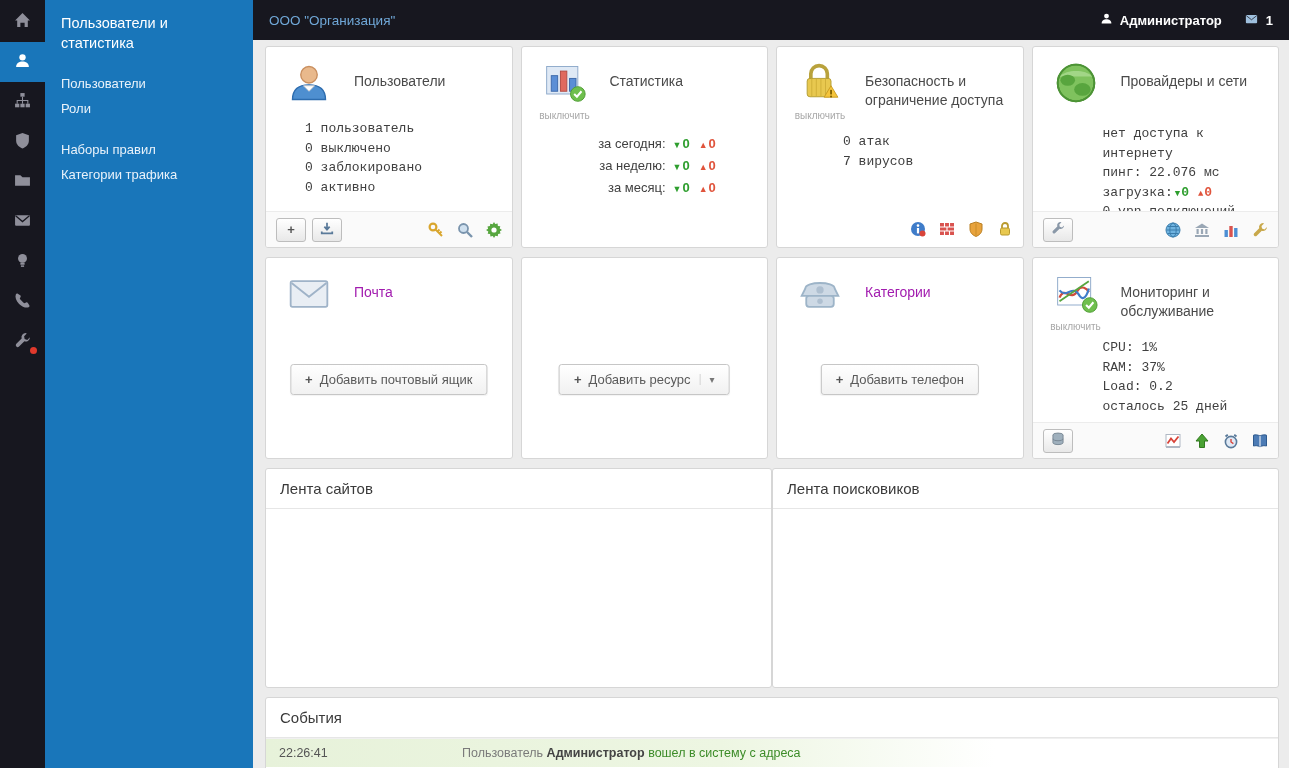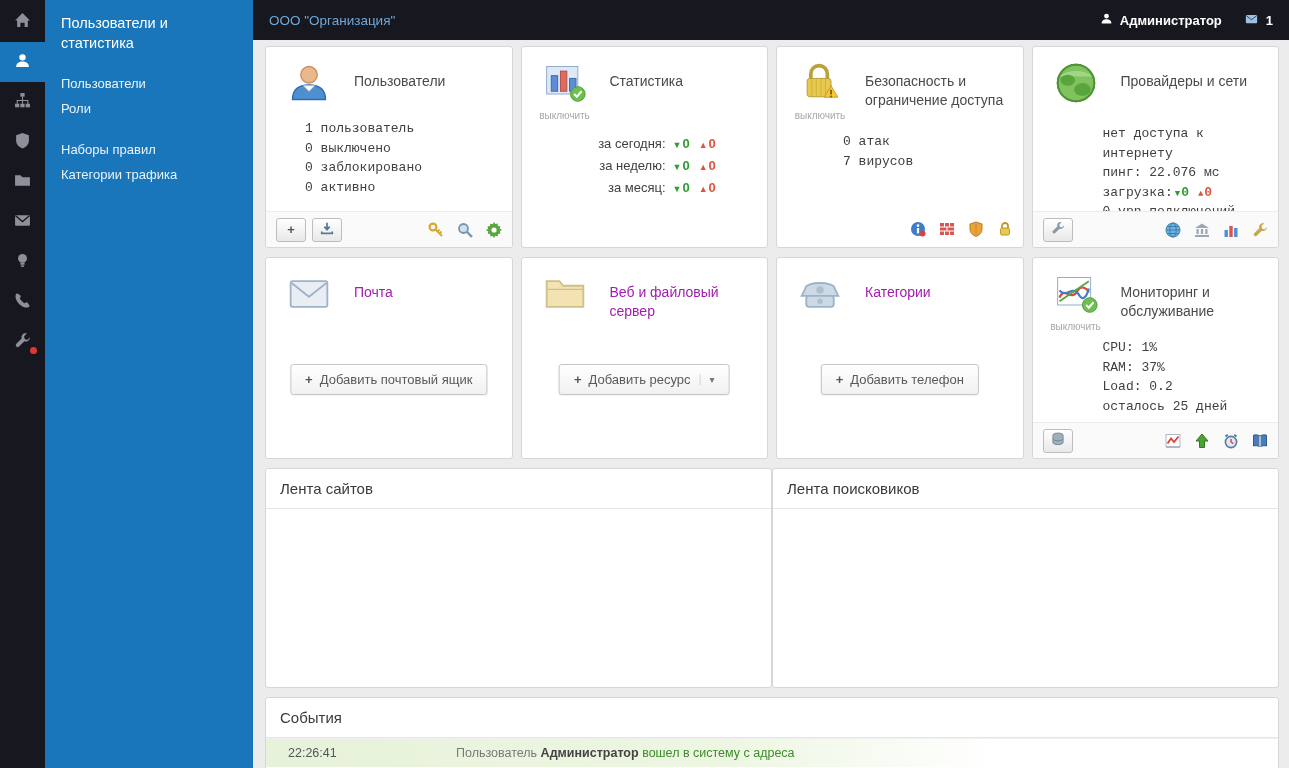--- a/index.html
+++ b/index.html
@@ -67,21 +67,21 @@
   .add-btn { position:absolute; left:50%; top:106px; transform:translateX(-50%); white-space:nowrap; display:inline-flex; align-items:center; padding:7px 14px; border:1px solid #c6c6c6; border-radius:3px; background:linear-gradient(#ffffff,#f1f1f1); color:#5a5a5a; font-size:13px; cursor:pointer; box-shadow:0 1px 1px rgba(0,0,0,0.05); }
   .add-btn .plus { margin-right:7px; font-weight:bold; color:#555; }
   .caret { margin-left:9px; padding-left:9px; border-left:1px solid #d4d4d4; color:#777; font-size:10px; }
 
   
   .panel { background:#fff; border:1px solid #d6d6d6; border-radius:3px; height:220px; overflow:hidden; }
   .panel-header { padding:11px 14px; font-size:15px; color:#3a3a3a; border-bottom:1px solid #e6e6e6; }
   .events-panel { background:#fff; border:1px solid #d6d6d6; border-radius:3px; height:160px; overflow:hidden; }
   .event-row { display:flex; align-items:center; height:29px; font-size:12.5px;
     background:linear-gradient(90deg,#e7f2da 0%,#edf6e2 45%,#ffffff 72%); border-top:1px solid #f0f0f0; }
-  .event-time { width:190px; flex:none; padding-left:22px; color:#555; }
+  .event-time { width:190px; flex:none; padding-left:7px; color:#555;margin-left:6px; }
   .event-msg { color:#7a7a7a; }
   .event-msg .usr { color:#444; font-weight:bold; }
   .event-msg .act { color:#3c8c28; }
 </style>
 </head>
 <body>
 
 <div class="app">
 
   <nav class="rail">
@@ -389,29 +389,20 @@
             </div>
             <div class="card-title">Почта</div>
           </div>
           <button class="add-btn">
             <span class="plus">+</span>
             <span>Добавить почтовый ящик</span>
           </button>
         </div>
 
         <div class="card grayed">
-          <div class="card-head">
-            <div class="icon-col">
-              <span><svg class="big" viewBox="0 0 48 48">
-                    <path d="M4 10 h14 l4 5 h22 v23 h-40 z" fill="#f3e3b3" stroke="#cfc08a" stroke-width="2"></path>
-                    <path d="M4 19 h40" stroke="#cfc08a" stroke-width="1.5"></path>
-                  </svg></span>
-            </div>
-            <div class="card-title">Веб и файловый сервер</div>
-          </div>
           <button class="add-btn">
             <span class="plus">+</span>
             <span>Добавить ресурс</span>
             <span class="caret">▾</span>
           </button>
         </div>
 
         <div class="card grayed">
           <div class="card-head">
             <div class="icon-col">

